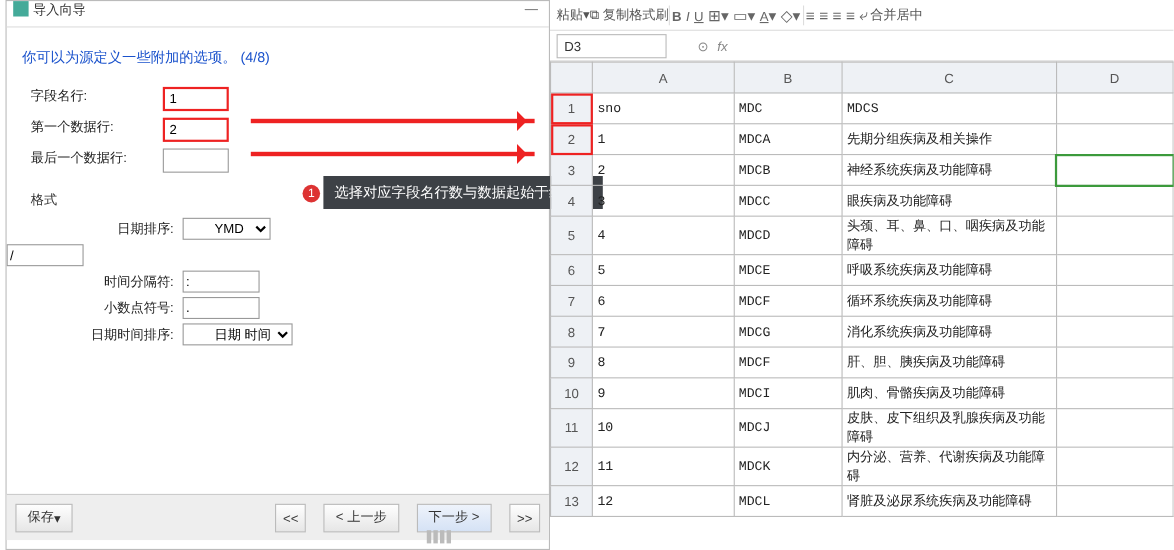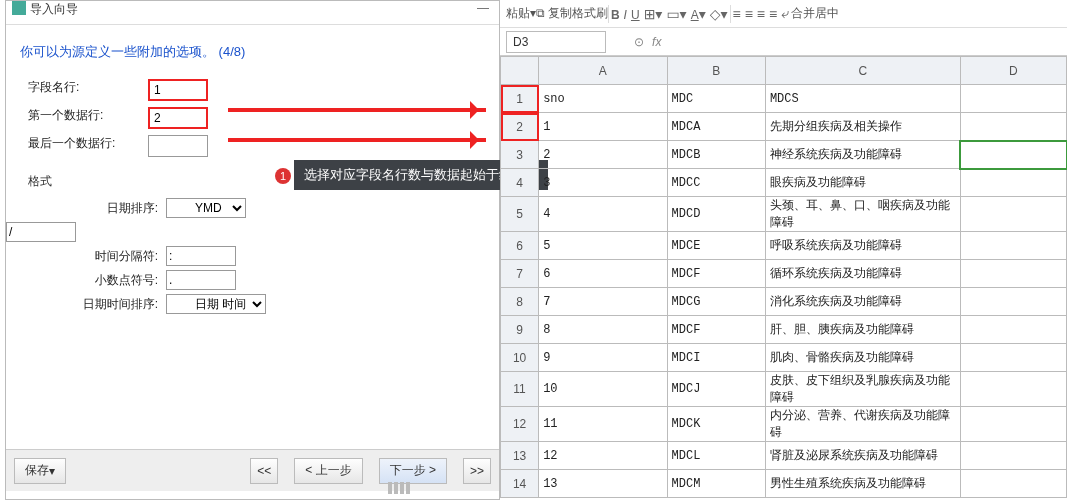--- a/index.html
+++ b/index.html
@@ -268,27 +268,20 @@
     <td>内分泌、营养、代谢疾病及功能障碍</td>
     <td class=""></td>
           </tr>
           <tr>
             <th class="rowh">13</th>
     <td>12</td>
     <td>MDCL</td>
     <td>肾脏及泌尿系统疾病及功能障碍</td>
     <td class=""></td>
           </tr>
-          <tr>
-            <th class="rowh">14</th>
-    <td>13</td>
-    <td>MDCM</td>
-    <td>男性生殖系统疾病及功能障碍</td>
-    <td class=""></td>
-          </tr>
         </tbody>
     </table>
   </div>
 </div>
 
 <div class="status">
   <div class="bars">
       <div class="bar"></div>
       <div class="bar"></div>
       <div class="bar"></div>

